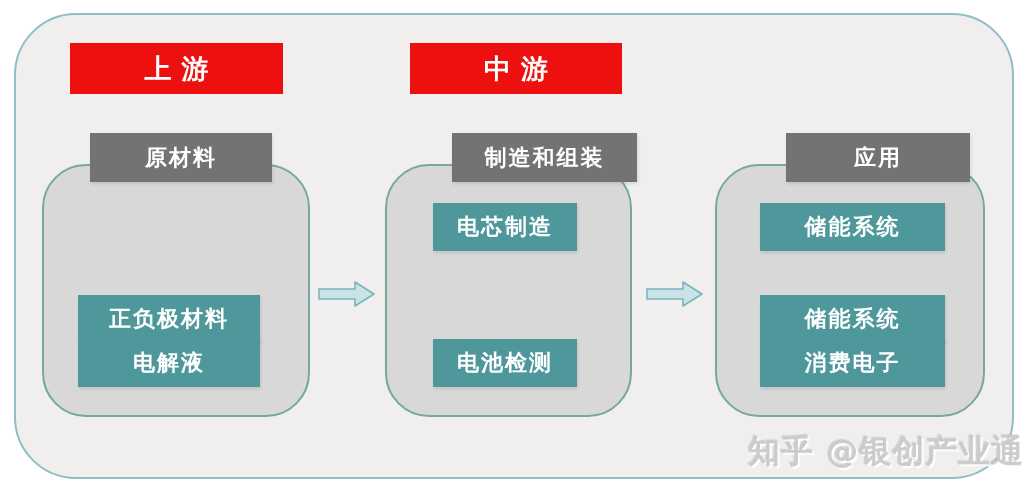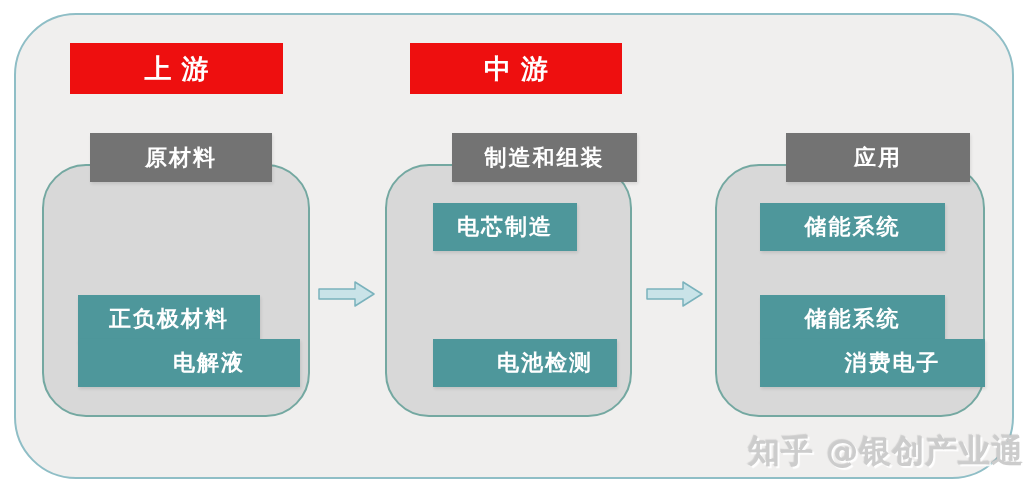--- a/index.html
+++ b/index.html
@@ -61,21 +61,21 @@
     color:#ffffff;
     font-size:22px;font-weight:bold;letter-spacing:2px;
     display:flex;align-items:center;justify-content:center;
     box-shadow:1px 2px 3px rgba(0,0,0,0.10);
   }
   .item-box.c0{left:78px;width:182px;}
   .item-box.c1{left:433px;width:144px;}
   .item-box.c2{left:760px;width:185px;}
   .item-box.r0{top:203px;}
   .item-box.r1{top:271px;margin-top:24px;}
-  .item-box.r2{top:339px;padding-left:40px;}
+  .item-box.r2{top:339px;}
 
   .flow-arrow{position:absolute;top:279px;width:58px;height:30px;}
   .flow-arrow.a0{left:318px;}
   .flow-arrow.a1{left:646px;}
 
   .watermark{
     position:absolute;left:748px;top:430px;width:275px;
     font-size:32px;font-weight:bold;letter-spacing:1px;
     color:#cccccc;
     text-shadow:2px 2px 1px rgba(255,255,255,0.95), -1px -1px 1px rgba(170,170,170,0.45);

